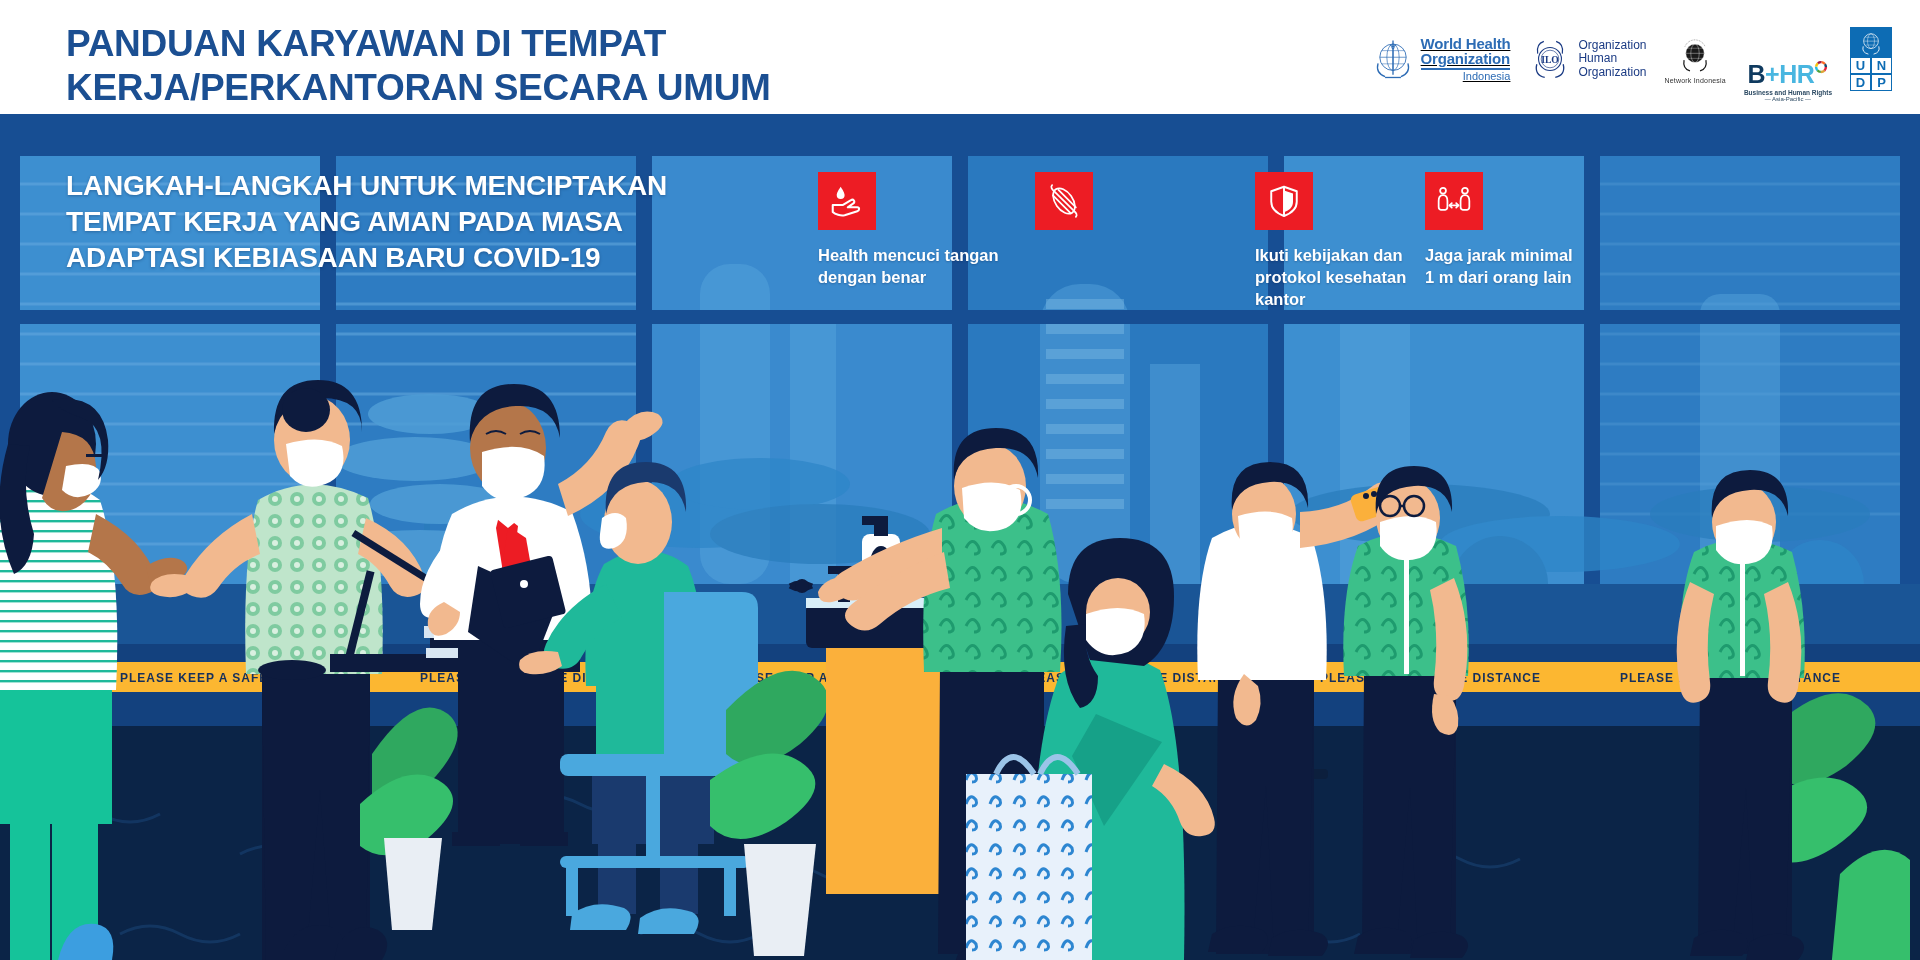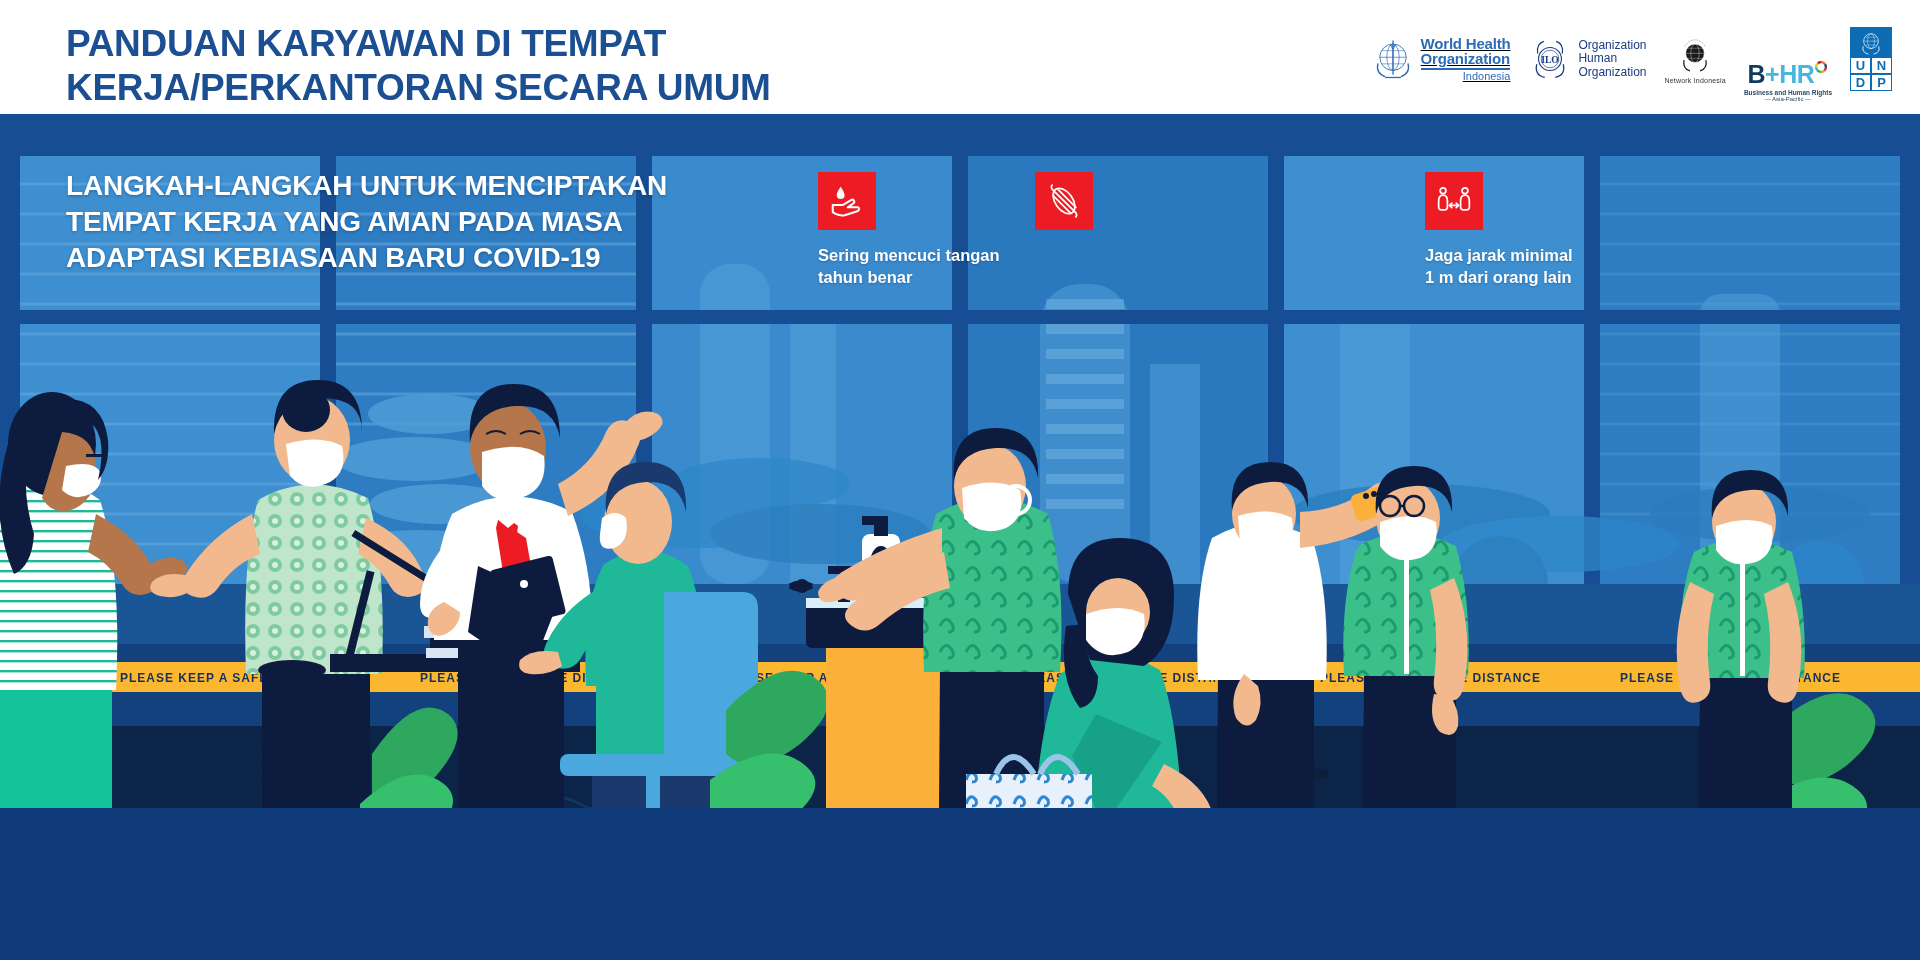--- a/index.html
+++ b/index.html
@@ -2,21 +2,21 @@
 <html><head>
 <meta charset="utf-8">
 <style>
   * { box-sizing: border-box; margin: 0; padding: 0; }
   html, body {
     width: 1920px; height: 960px;
     background: #0f3b7a;
     font-family: "Liberation Sans", sans-serif;
     overflow: hidden;
   }
-  #poster { position: relative; width: 1920px; height: 808px; overflow: hidden; }
+  #poster { position: relative; width: 1920px; height: 960px; overflow: hidden; }
 
   
   .header {
     position: absolute; left: 0; top: 0; width: 1920px; height: 114px;
     background: #ffffff;
   }
   .header-title {
     position: absolute; left: 66px; top: 22px; width: 840px;
     color: #1b4f92; font-weight: bold; font-size: 37px; line-height: 1.18;
     letter-spacing: -0.3px; font-stretch: condensed;
@@ -586,33 +586,43 @@
     <div>ADAPTASI KEBIASAAN BARU COVID-19</div>
   </div>
 
   <div class="tip" id="tip-handwash">
     <div class="tip-icon">
       <svg width="38" height="38" viewBox="0 0 48 48" fill="none" stroke="#fff" stroke-width="2.6" stroke-linecap="round" stroke-linejoin="round">
         <path d="M16 6 C16 6 11 13 11 16.5 A5 5 0 0 0 21 16.5 C21 13 16 6 16 6z" fill="#fff" stroke="none"></path>
         <path d="M6 29 h13 l10 -6 c3 -2 6 2 3 4 l-7 5 h12 c3 0 3 4 0 5 l-16 5 c-5 1 -12 -1 -15 -4z"></path>
       </svg>
     </div>
-    <div class="tip-text">Sering mencuci tangan tahun benar</div>
+    <div class="tip-text">Health mencuci tangan dengan benar</div>
   </div>
 
   <div class="tip" id="tip-mask">
     <div class="tip-icon">
       <svg width="38" height="38" viewBox="0 0 48 48" fill="none" stroke="#fff" stroke-width="2.2" stroke-linecap="round">
         <ellipse cx="24" cy="24" rx="11" ry="18" transform="rotate(-35 24 24)"></ellipse>
         <path d="M13 13 l22 22 M17 10 l22 22 M10 17 l22 22"></path>
         <path d="M12 12 q-6 -5 -3 -8 M36 36 q6 5 3 8"></path>
       </svg>
     </div>
   </div>
 
+  <div class="tip" id="tip-policy">
+    <div class="tip-icon">
+      <svg width="36" height="36" viewBox="0 0 48 48" fill="none" stroke="#fff" stroke-width="2.6" stroke-linejoin="round">
+        <path d="M24 5 L41 11 v14 c0 11 -9 16 -17 19 c-8 -3 -17 -8 -17 -19 V11z"></path>
+        <path d="M24 6 v37" stroke-width="2.6"></path>
+        <path d="M24 10 L36 14 v11 c0 8 -6 12 -12 14z" fill="#fff" stroke="none"></path>
+      </svg>
+    </div>
+    <div class="tip-text">Ikuti kebijakan dan protokol kesehatan kantor</div>
+  </div>
 
   <div class="tip" id="tip-distance">
     <div class="tip-icon">
       <svg width="38" height="34" viewBox="0 0 52 44" fill="none" stroke="#fff" stroke-width="2.4" stroke-linecap="round" stroke-linejoin="round">
         <circle cx="11" cy="8" r="4"></circle>
         <path d="M11 14 c-5 0 -6 4 -6 8 v8 c0 3 1 4 3 4 h6 c2 0 3 -1 3 -4 v-8 c0 -4 -1 -8 -6 -8z"></path>
         <circle cx="41" cy="8" r="4"></circle>
         <path d="M41 14 c-5 0 -6 4 -6 8 v8 c0 3 1 4 3 4 h6 c2 0 3 -1 3 -4 v-8 c0 -4 -1 -8 -6 -8z"></path>
         <path d="M20 28 h12"></path>
         <path d="M23 25 l-3 3 l3 3 M29 25 l3 3 l-3 3"></path>

